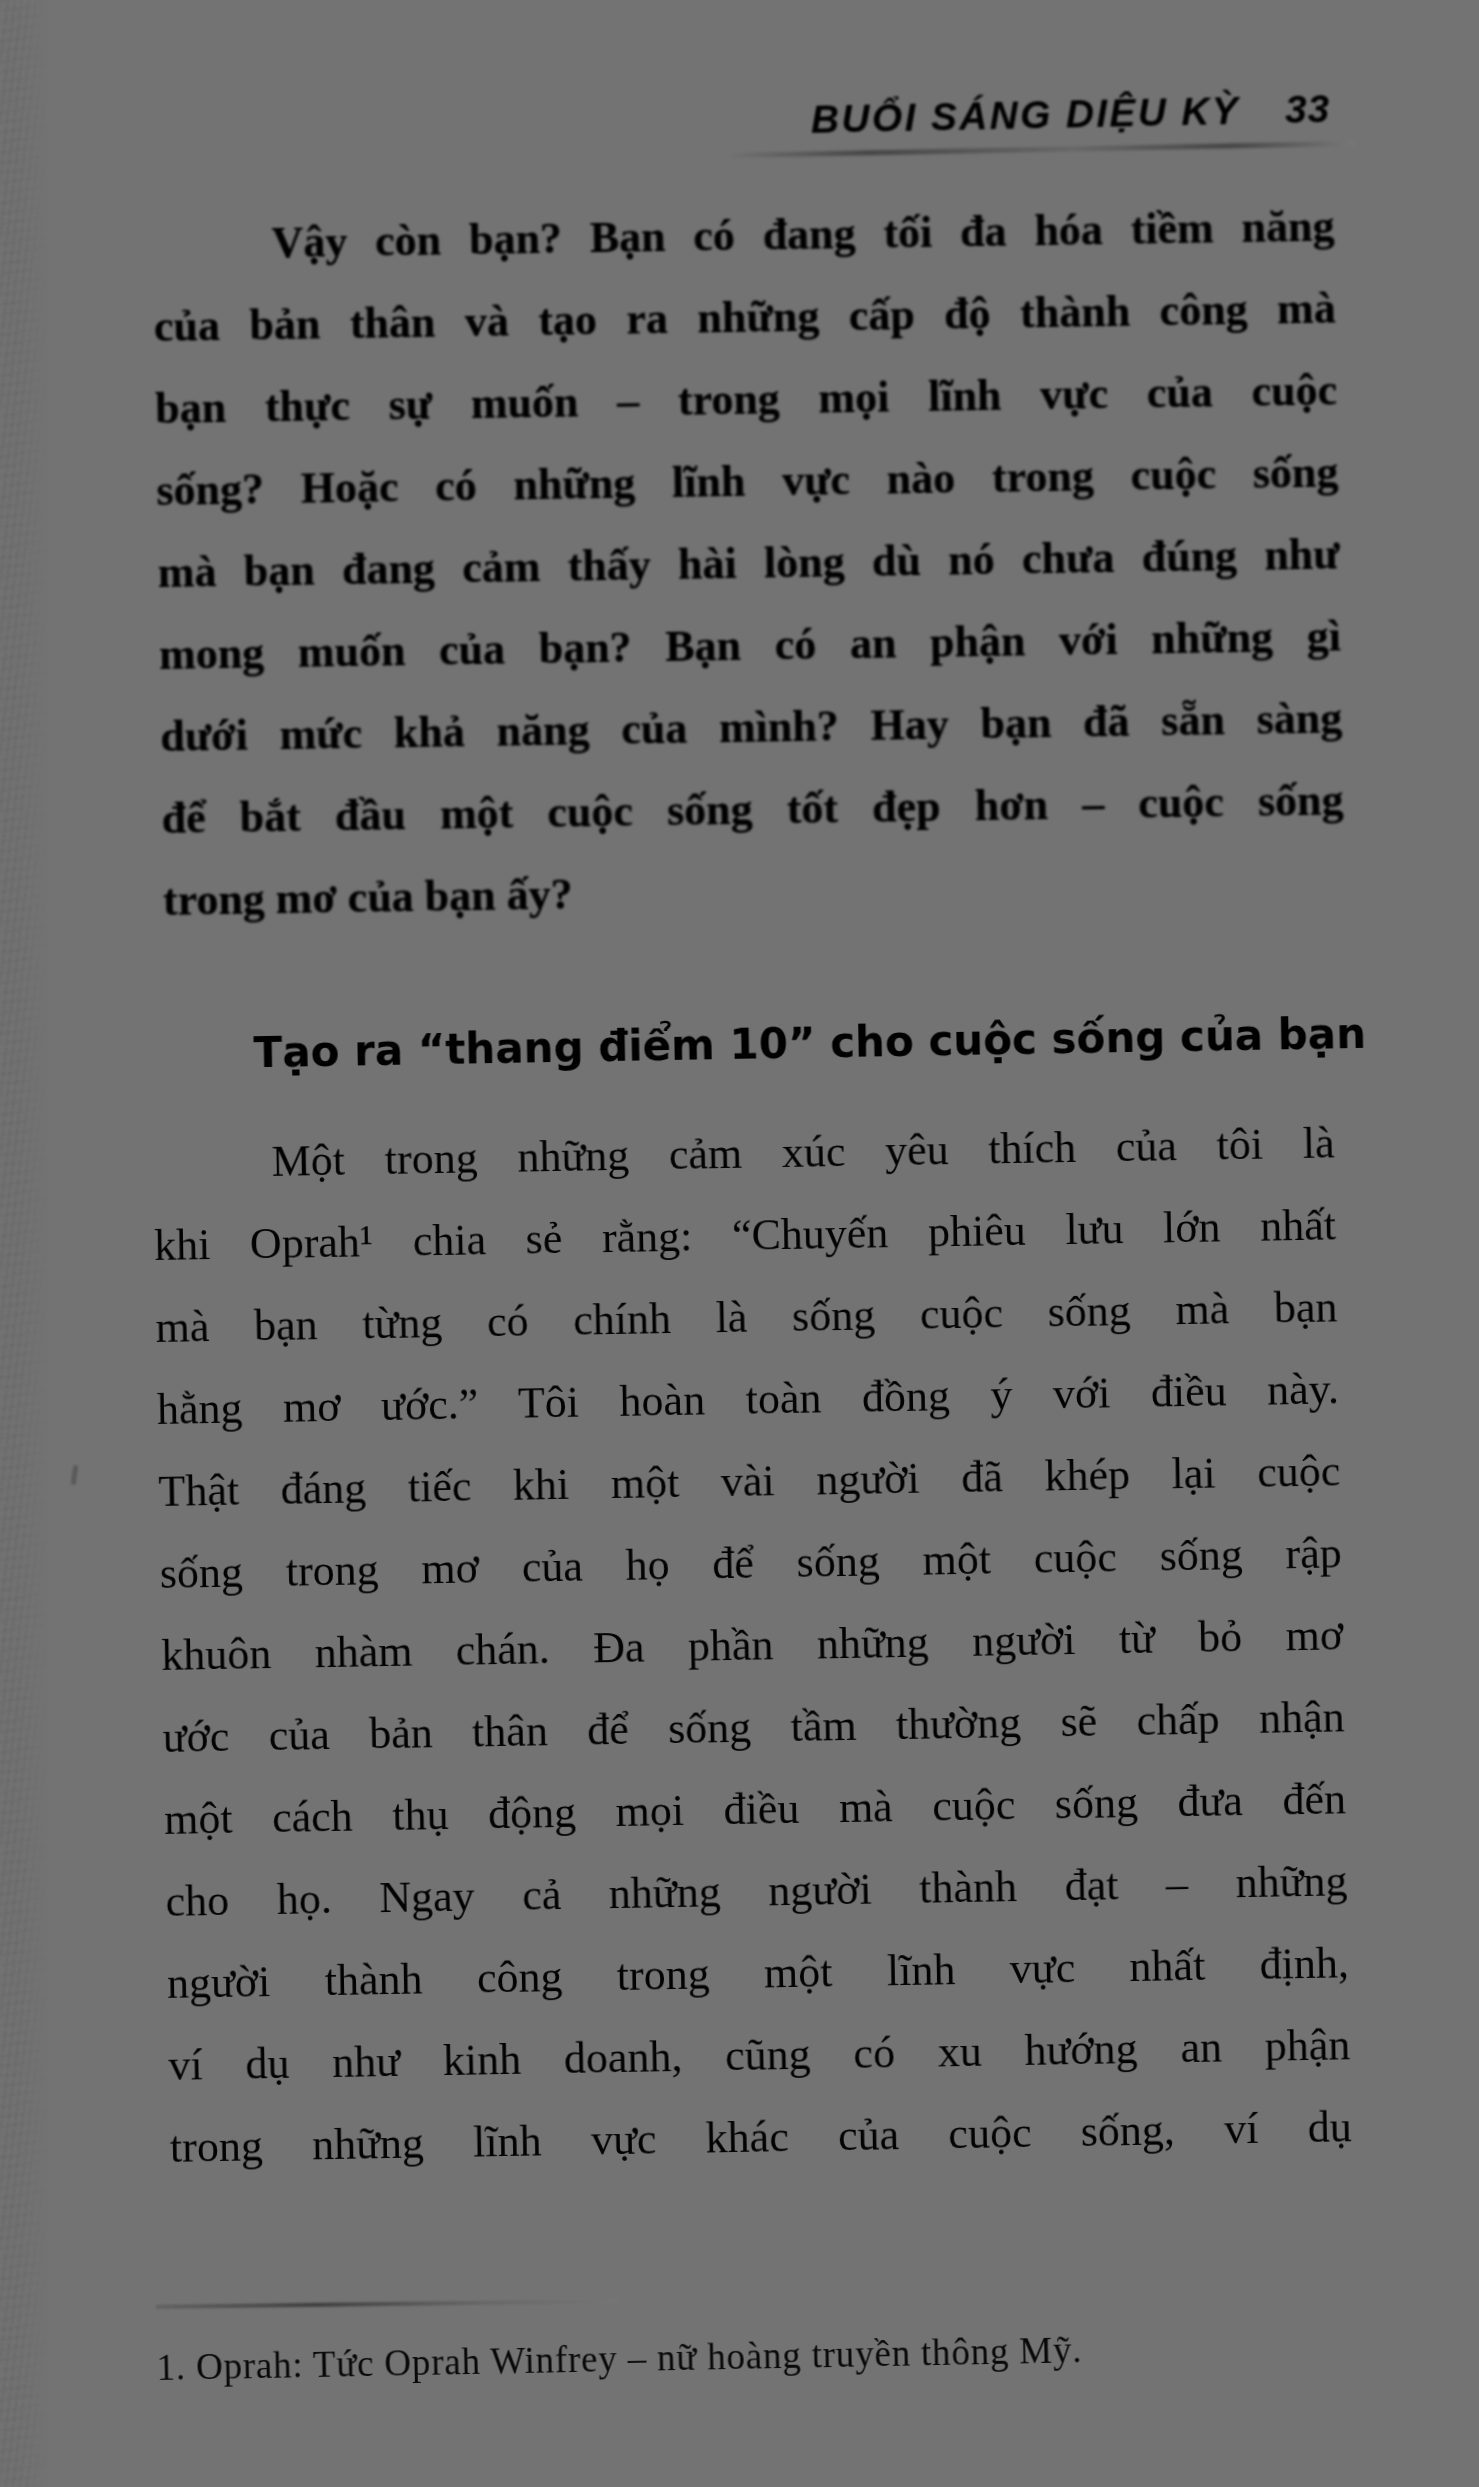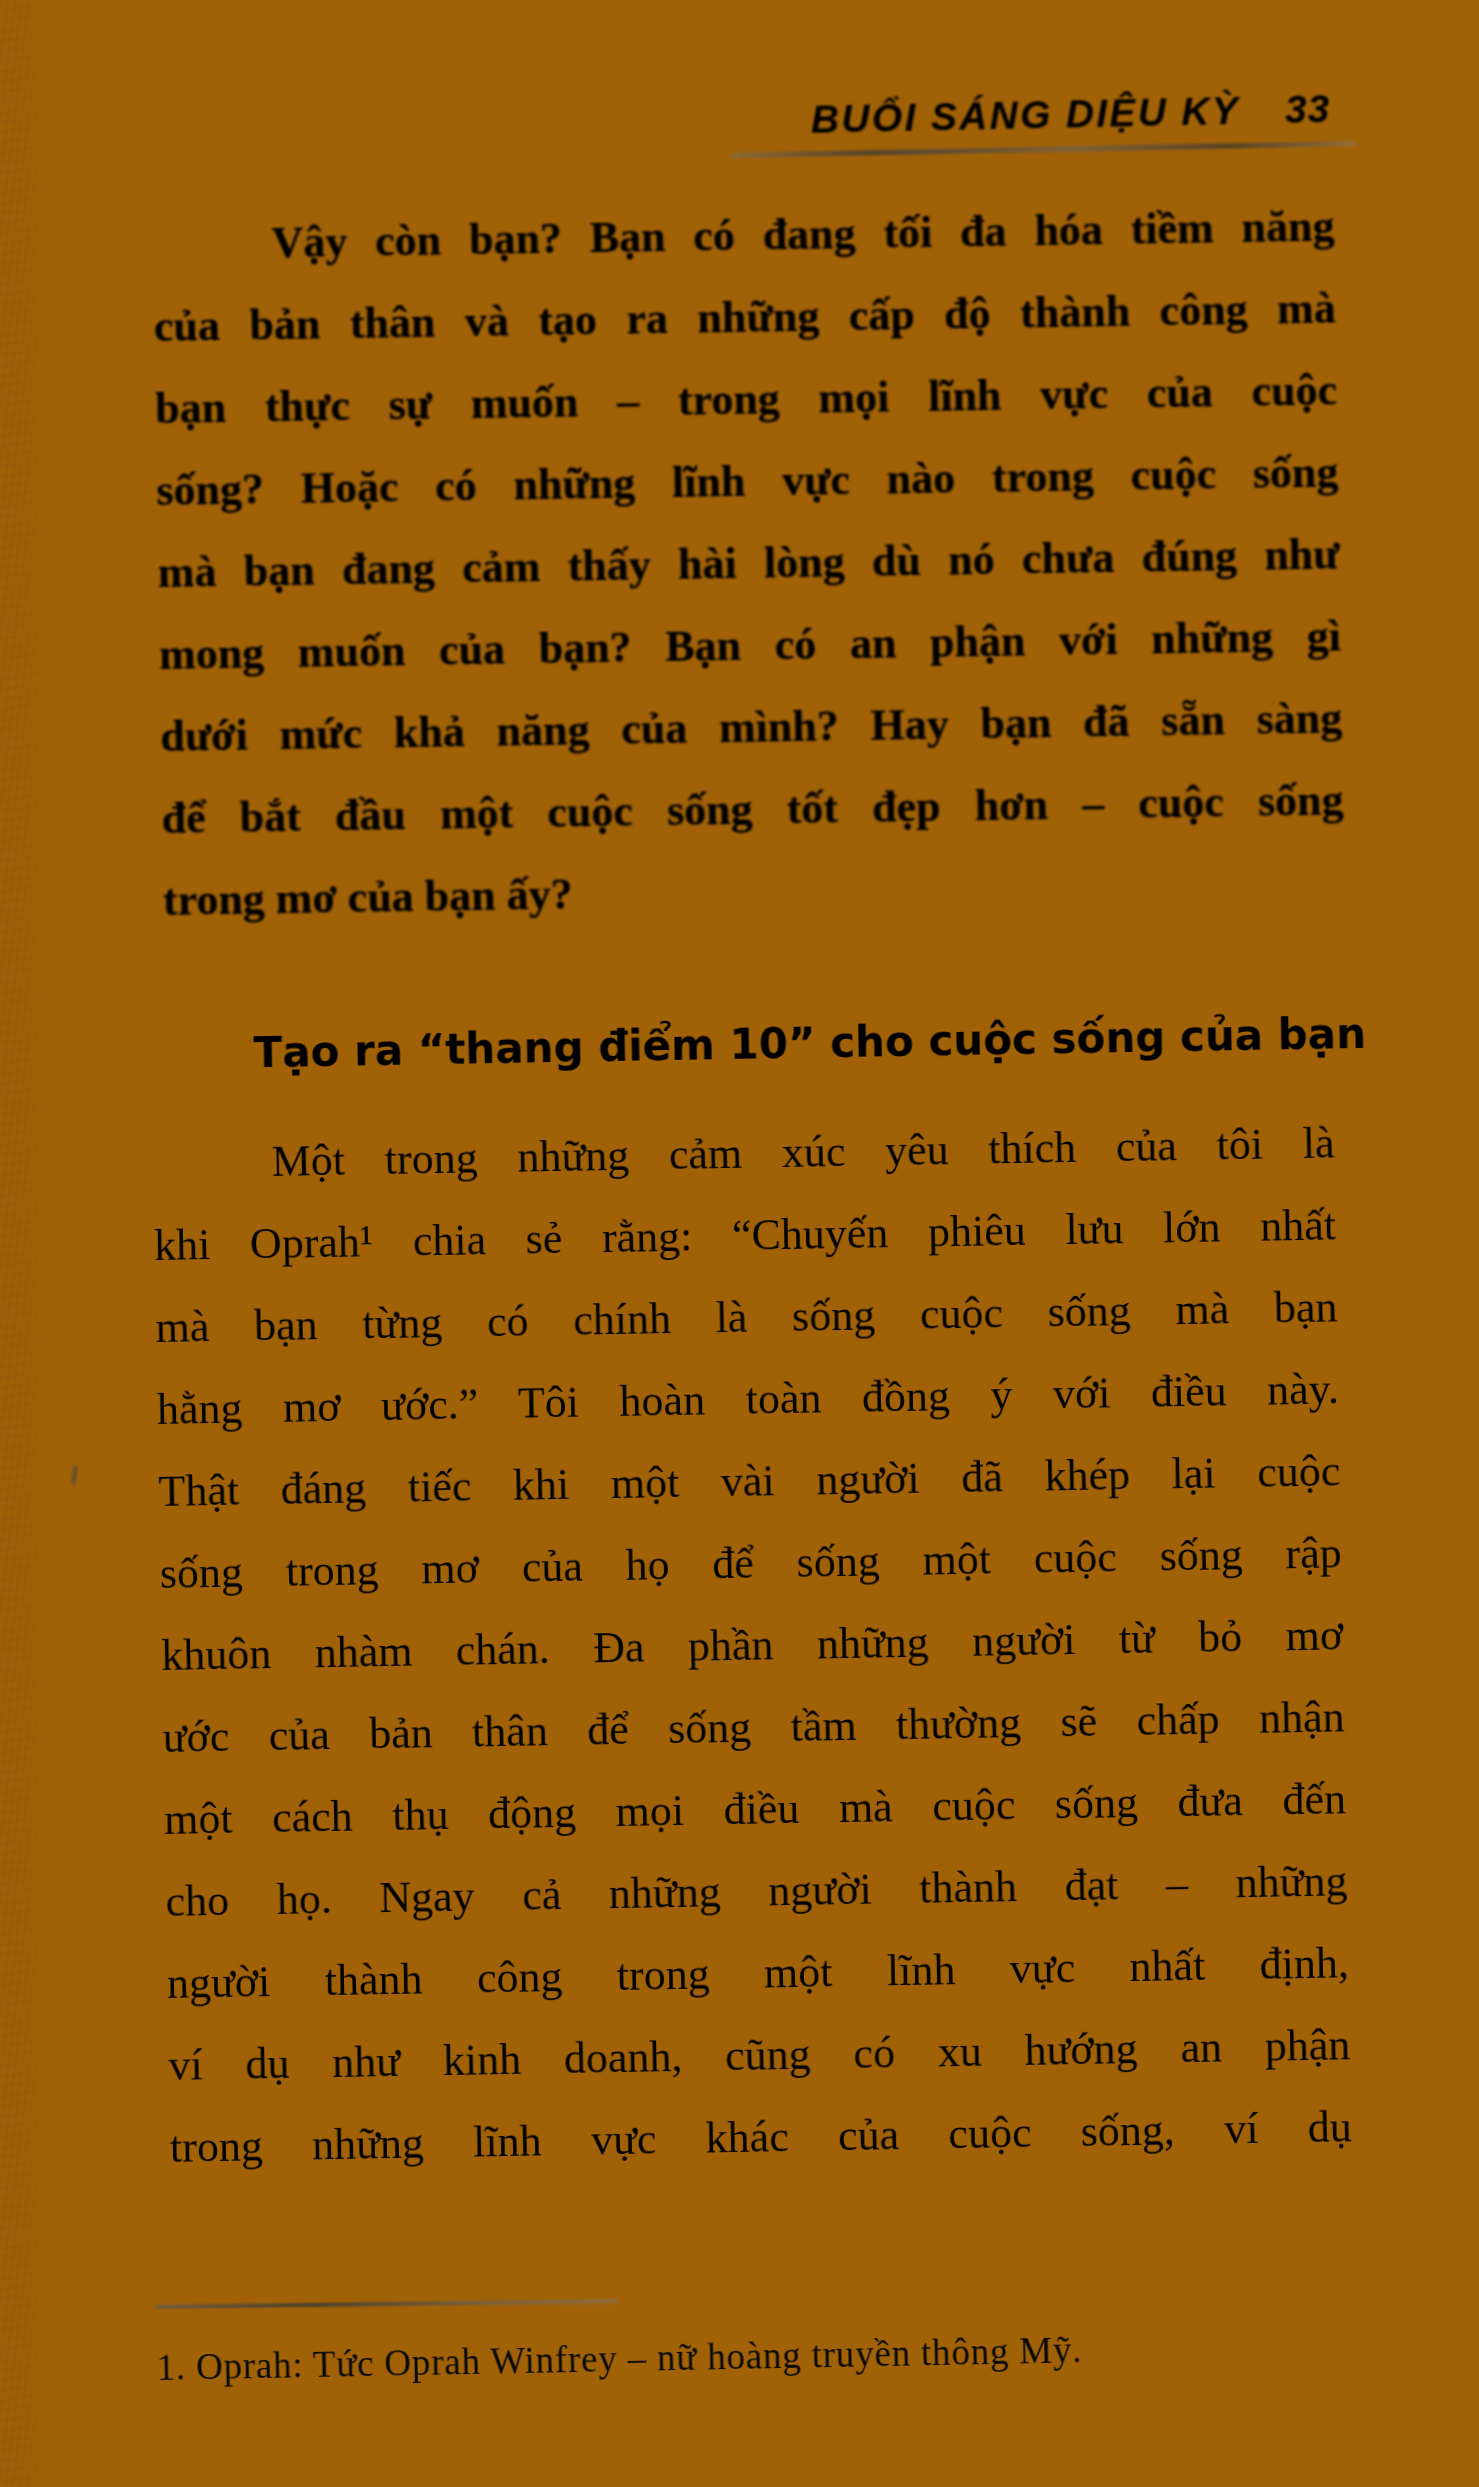--- a/index.html
+++ b/index.html
@@ -1,19 +1,19 @@
 <!DOCTYPE html>
 <html lang="vi" style="font-size:12.5px"><head>
 <meta charset="utf-8">
 <style>
   html,body{margin:0;padding:0;background:#e8e8e8;}
   .page{
     position:relative;
     width:1479px;height:2487px;
-    background:#a16207;
+    background:#737373;
     overflow:hidden;
     font-family:"Liberation Serif", serif;
     color:#1b1b1b;
   }
   
   .edge-noise{
     position:absolute;left:0;top:0;width:50px;height:100%;
     background:
       repeating-linear-gradient(97deg, rgba(40,40,40,.10) 0 1.6px, transparent 1.6px 7px),
       repeating-linear-gradient(8deg, rgba(60,60,60,.07) 0 0.8px, transparent 0.8px 4.7px),

